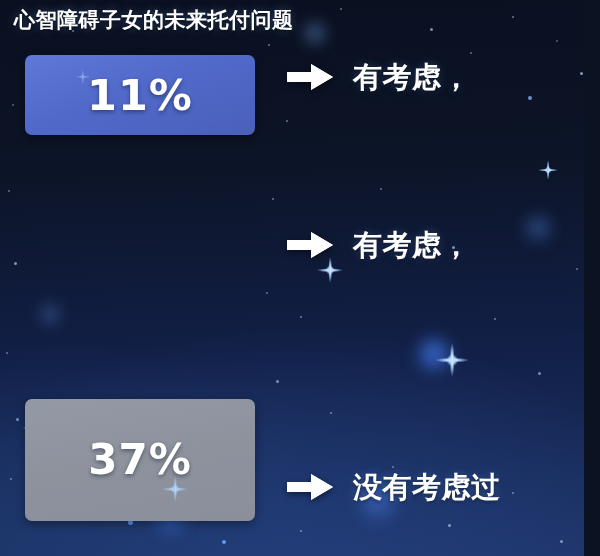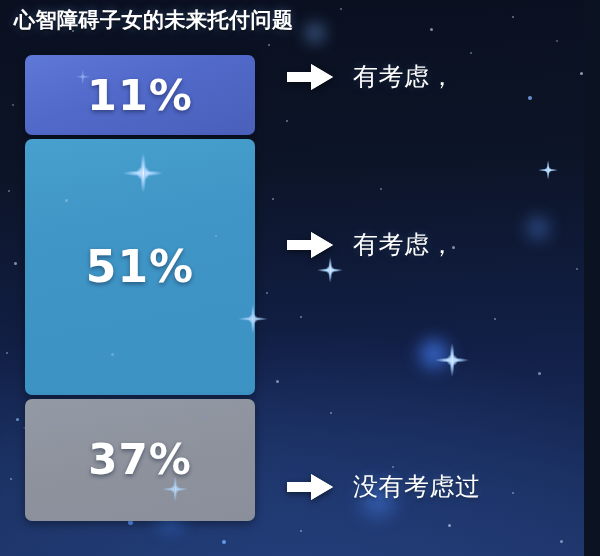--- a/index.html
+++ b/index.html
@@ -125,22 +125,22 @@
     gap: 20px;
   }
   .arrow {
     flex: 0 0 auto;
     width: 46px;
     height: 30px;
     filter: drop-shadow(0 2px 3px rgba(0,0,0,0.5));
   }
   .label {
     color: #ffffff;
-    font-size: 25px;
-    font-weight: 400;
+    font-size: 29px;
+    font-weight: 700;
     line-height: 34px;
     letter-spacing: 0.5px;
     white-space: nowrap;
     text-shadow: 0 2px 4px rgba(0,0,0,0.5), 0 0 9px rgba(120,175,255,0.3);
   }
   #row-1 { top: 60px; }
   #row-2 { top: 228px; }
   #row-3 { top: 470px; align-items: center; }
 </style>
 </head>
@@ -208,32 +208,20 @@
 
   <div id="title">心智障碍子女的未来托付问题</div>
 
   <div class="bar" id="bar-1">
     <div class="sparkle" style="left:58px;top:22px;width:16px;height:16px;opacity:.5;">
         <i></i>
       </div>
     <span class="pct">11%</span>
   </div>
 
-  <div class="bar" id="bar-2">
-    <div class="sparkle" style="left:118px;top:34px;width:40px;height:40px;">
-        <i></i>
-      </div>
-    <div class="sparkle" style="left:228px;top:180px;width:30px;height:30px;opacity:.85;">
-        <i></i>
-      </div>
-    <div class="star" style="left:40px;top:60px;width:3px;height:3px;opacity:.35;"></div>
-    <div class="star" style="left:190px;top:96px;width:2px;height:2px;opacity:.3;"></div>
-    <div class="star" style="left:86px;top:214px;width:3px;height:3px;opacity:.3;"></div>
-    <span class="pct">51%</span>
-  </div>
 
   <div class="bar" id="bar-3">
     <div class="sparkle" style="left:150px;top:90px;width:26px;height:26px;opacity:.8;">
         <i></i>
       </div>
     <div class="star" style="left:34px;top:24px;width:3px;height:3px;opacity:.28;background:#6f9fe0;"></div>
     <div class="star" style="left:180px;top:16px;width:3px;height:3px;opacity:.25;background:#6f9fe0;"></div>
     <span class="pct">37%</span>
   </div>
 

